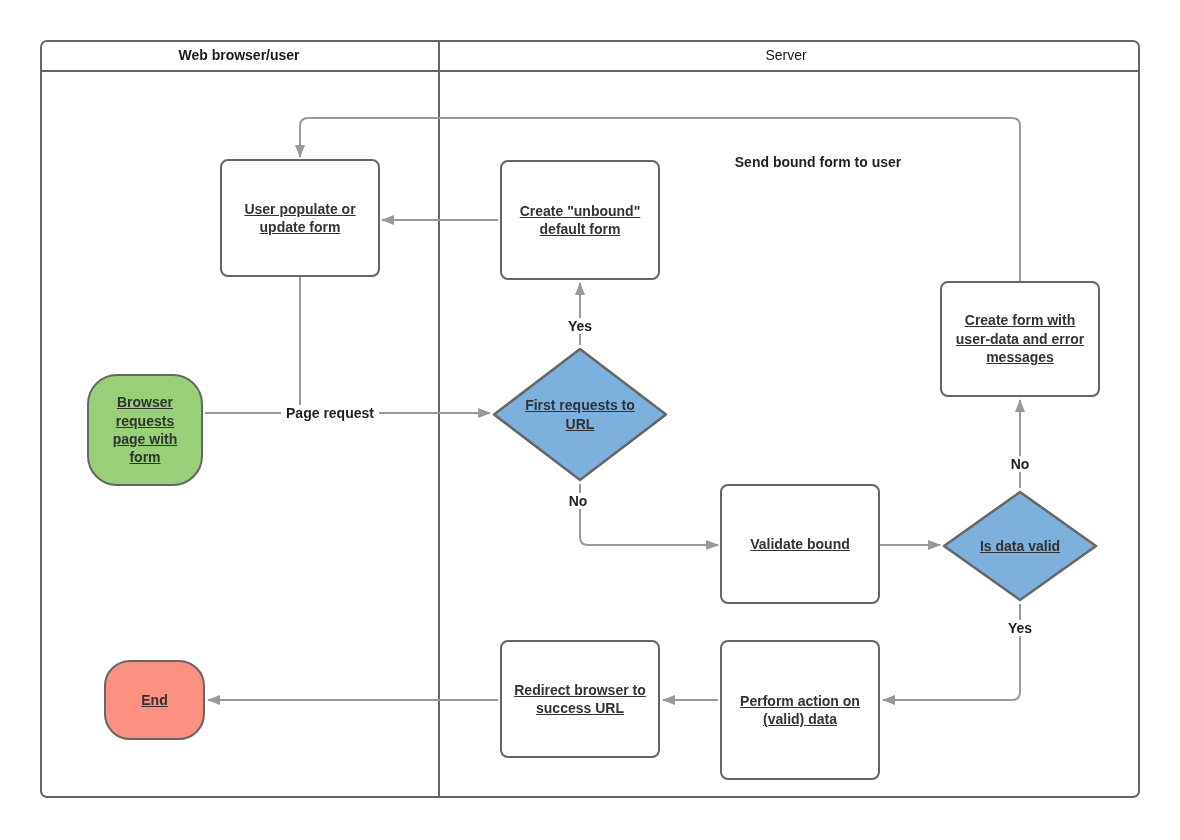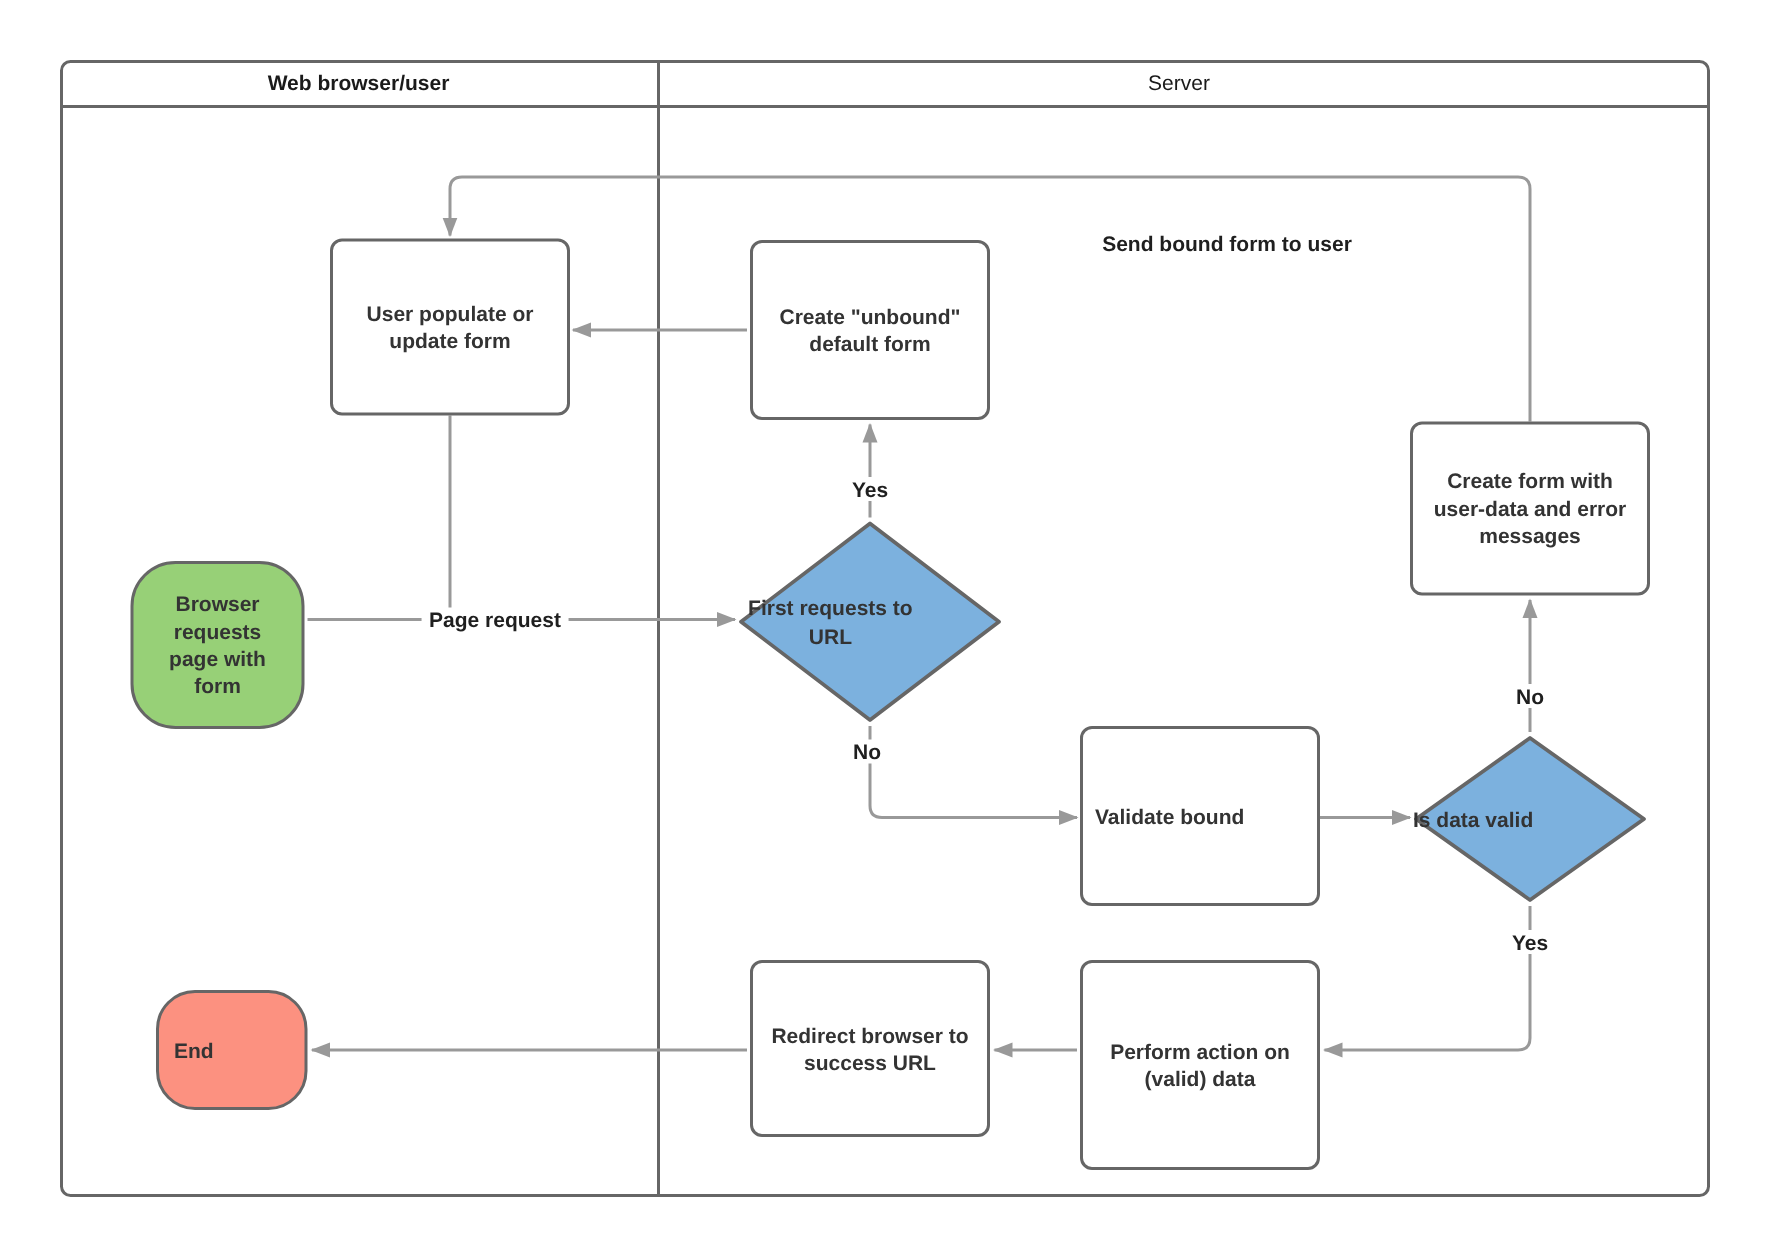--- a/index.html
+++ b/index.html
@@ -17,22 +17,22 @@
   .title-sep{position:absolute;left:40px;top:70px;width:1100px;height:2px;background:var(--shape-border,#666);}
   .lane-divider{position:absolute;left:438px;top:40px;width:2px;height:758px;background:var(--shape-border,#666);}
   .lane-title{position:absolute;top:40px;height:30px;display:flex;align-items:center;justify-content:center;
               font-size:14px;color:#1a1a1a;}
   .lane-title.bold{font-weight:bold;}
   
   svg.edges{position:absolute;left:0;top:0;width:1180px;height:840px;pointer-events:none;}
   svg.edges path.conn{fill:none;stroke:var(--connector,#999);stroke-width:2;}
   .ah-fill{fill:var(--connector,#999);}
   
-  .node{position:absolute;box-sizing:border-box;display:flex;align-items:center;justify-content:flex-start;
-        text-align:center;font-size:14px;font-weight:bold;line-height:1.32;color:var(--text,#333);}
+  .node{position:absolute;box-sizing:border-box;display:flex;align-items:center;justify-content:center;
+        text-align:center;font-size:14px;font-weight:bold;line-height:1.32;color:var(--text,#333);text-decoration:underline;}
   .process{background:var(--process-fill,#fff);border:2px solid var(--shape-border,#666);border-radius:8px;padding:6px 8px;}
   .start{background:var(--start-fill,#97D077);border:2px solid var(--shape-border,#666);border-radius:30px;padding:6px 10px;}
   .endcap{background:var(--end-fill,#FC9180);border:2px solid var(--shape-border,#666);border-radius:26px;padding:6px 10px;}
   .decision{background:transparent;border:none;padding:0;}
   .decision svg{position:absolute;left:0;top:0;width:100%;height:100%;}
   .decision polygon{fill:var(--decision-fill,#7CB1DE);stroke:var(--shape-border,#666);stroke-width:2.5;stroke-linejoin:round;}
   .decision .nlabel{position:relative;z-index:1;max-width:70%;}
   
   .elabel{position:absolute;transform:translate(-50%,-50%);background:#FFFFFF;padding:0 5px;
           font-size:14px;font-weight:bold;color:#1f1f1f;white-space:nowrap;z-index:3;}

